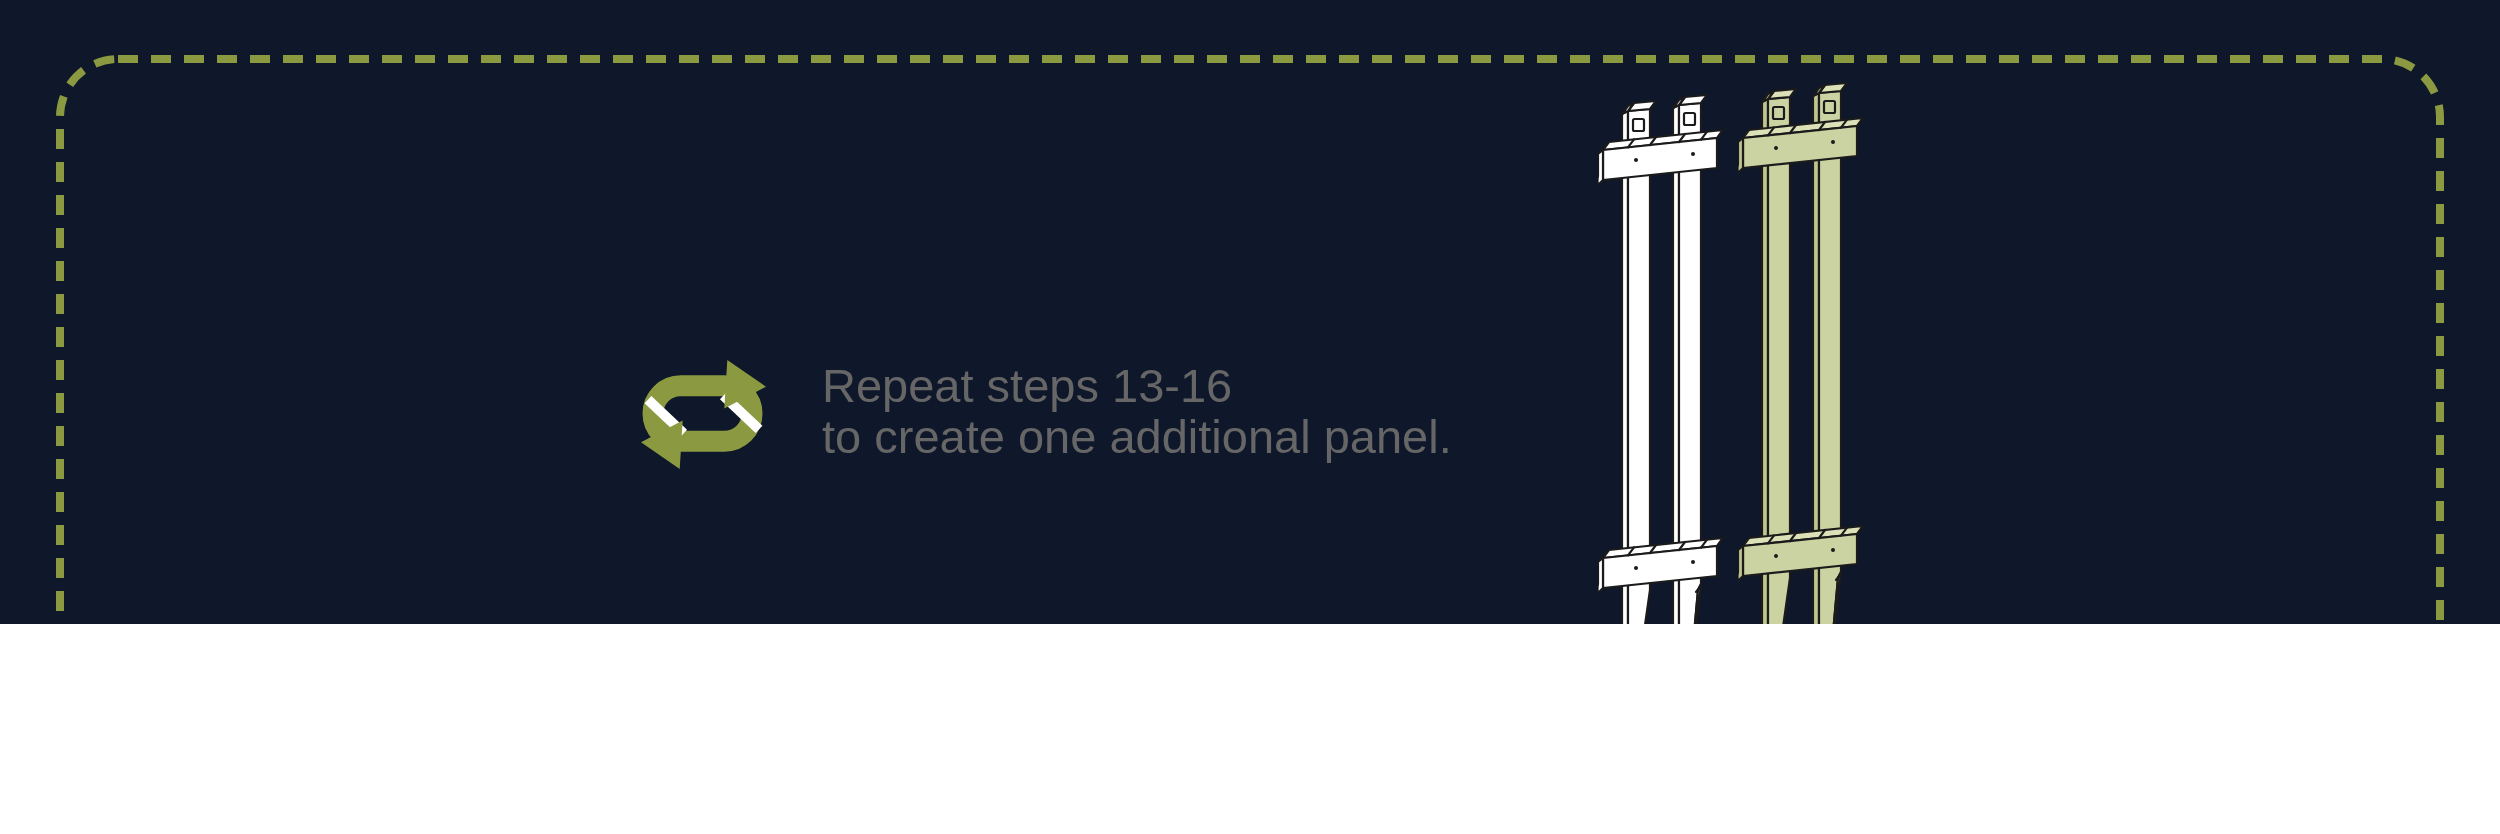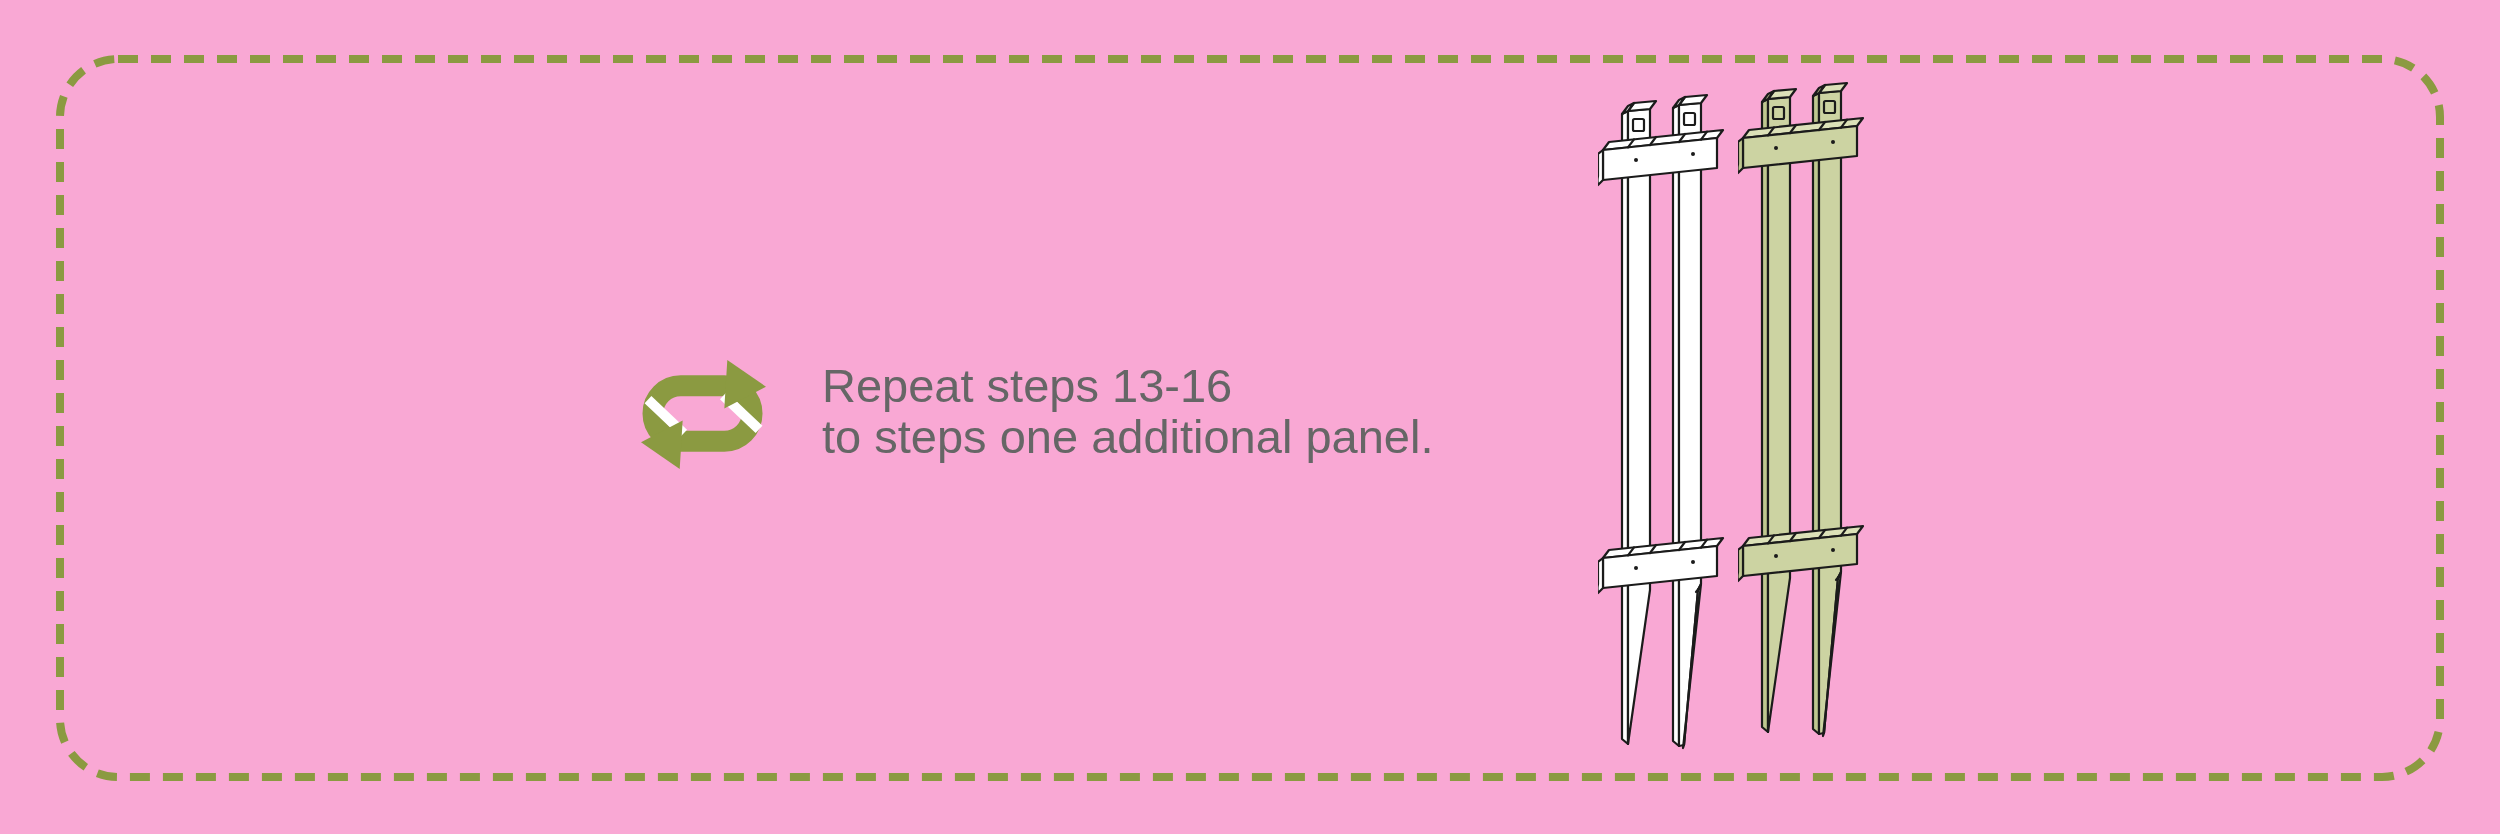--- a/index.html
+++ b/index.html
@@ -1,19 +1,19 @@
 <!DOCTYPE html>
 <html style="--accent: #8b9a41; --text: #666666; --outline: #1b1b1b; --panel-face: #ccd3a2; --panel-side: #bfc790; --panel-top: #dce1b8;"><head>
 <meta charset="utf-8">
 <style>
   html,body{margin:0;padding:0;background:#ffffff;}
   .page{
     position:relative;
-    width:2500px;height:834px;
-    background:#f9a8d4;
+    width:2500px;height:624px;
+    background:#0f172a;
     overflow:hidden;
     font-family:"Liberation Sans", sans-serif;
   }
   .border-svg{position:absolute;left:0;top:0;width:2500px;height:834px;}
   .border-rect{
     fill:none;
     stroke:var(--accent,#8b9a41);
     stroke-width:8;
     stroke-dasharray:20 13;
   }
@@ -87,21 +87,21 @@
   <div class="step-row">
     <svg class="repeat-icon" viewBox="0 0 128 122" aria-hidden="true">
       <rect x="13" y="32" width="100" height="56" rx="28" fill="none" stroke="var(--accent,#8b9a41)" stroke-width="21"></rect>
       <line x1="84" y1="42" x2="120" y2="76" stroke="#ffffff" stroke-width="10"></line>
       <line x1="44" y1="80" x2="8" y2="46" stroke="#ffffff" stroke-width="10"></line>
       <polygon points="88,6 85,55 127,33" fill="var(--accent,#8b9a41)"></polygon>
       <polygon points="40,116 43,67 1,89" fill="var(--accent,#8b9a41)"></polygon>
     </svg>
     <div class="step-text">
       <div>Repeat steps 13-16</div>
-      <div>to steps one additional panel.</div>
+      <div>to create one additional panel.</div>
     </div>
   </div>
 
   <svg class="panel-svg panel-white panel--outline" viewBox="0 -5 130 672" aria-hidden="true">
     <use href="#trellis-panel"></use>
   </svg>
   <svg class="panel-svg panel-green panel--filled" viewBox="0 -5 130 672" aria-hidden="true">
     <use href="#trellis-panel"></use>
   </svg>
 

